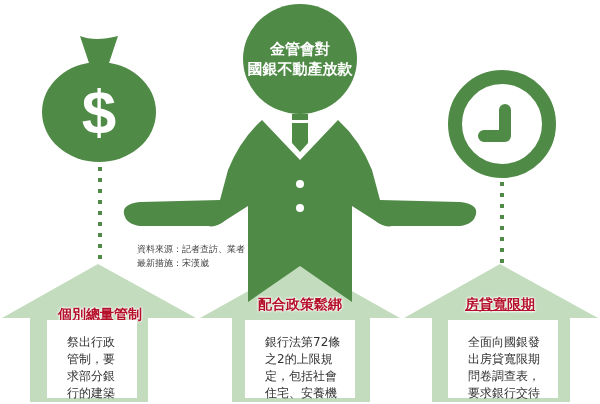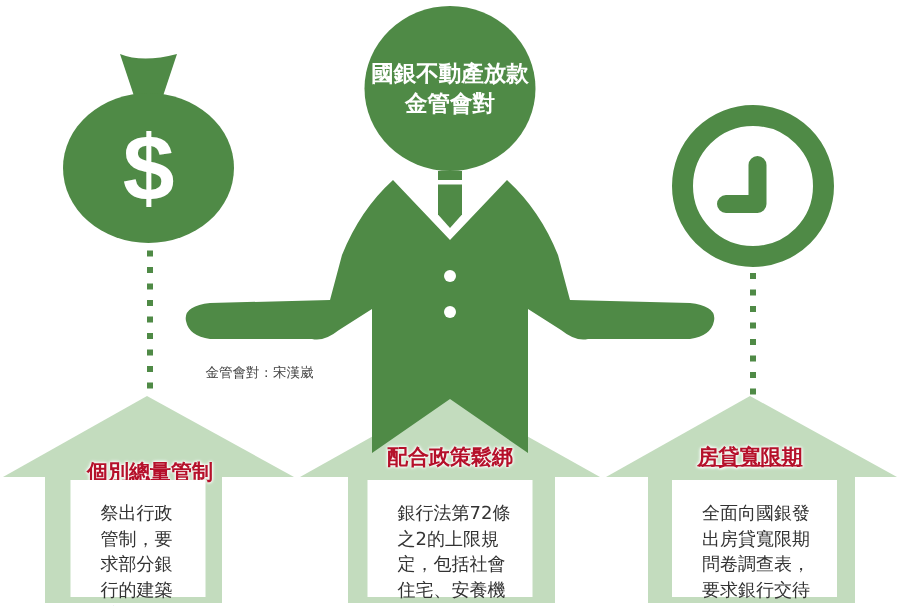--- a/index.html
+++ b/index.html
@@ -77,26 +77,27 @@
     <rect x="500" y="204" width="4" height="4"></rect>
       <rect x="500" y="215" width="4" height="4"></rect>
     <rect x="500" y="226" width="4" height="4"></rect>
       <rect x="500" y="237" width="4" height="4"></rect>
     <rect x="500" y="248" width="4" height="4"></rect>
       <rect x="500" y="259" width="4" height="4"></rect>
   </g>
 </svg>
 
 <div class="title-circle">
+  <div>金管會對</div>
   <div>國銀不動產放款</div>
-  <div>金管會對</div>
 </div>
 
 <div class="credit">
-  <div>金管會對：宋漢崴</div>
+  <div>資料來源：記者查訪、業者</div>
+  <div>最新措施：宋漢崴</div>
 </div>
 
 <div class="house-label" style="left:40px; top:306px; width:120px;">個別總量管制</div>
 <div class="house-label" style="left:240px; top:296px; width:120px;">配合政策鬆綁</div>
 <div class="house-label" style="left:440px; top:296px; width:120px;text-decoration:underline;">房貸寬限期</div>
 
 <div class="house-body" style="left:47px; top:320px; width:90px; height:78px;">
   <span>祭出行政管制，要求部分銀行的建築貸款，不得超過淨值的1至2倍。</span>
 </div>
 <div class="house-body" style="left:245px; top:320px; width:110px; height:78px;">

